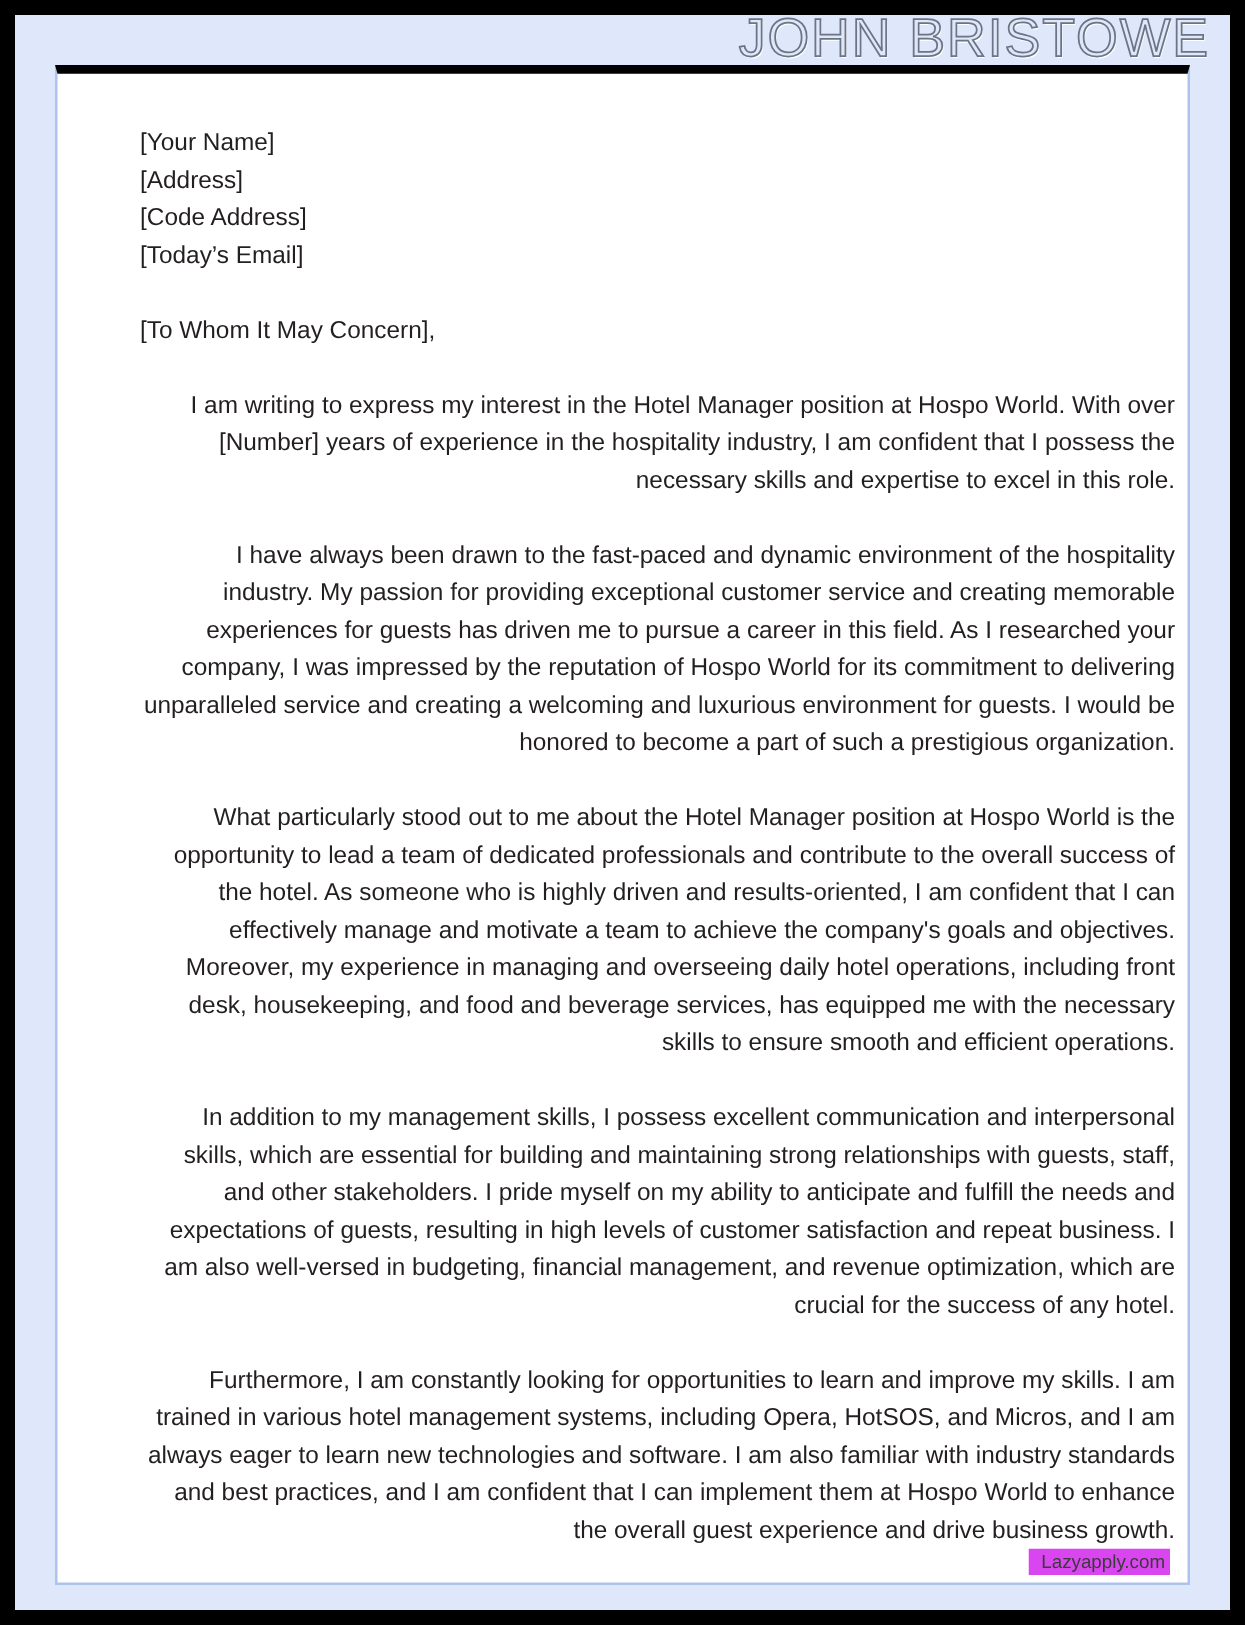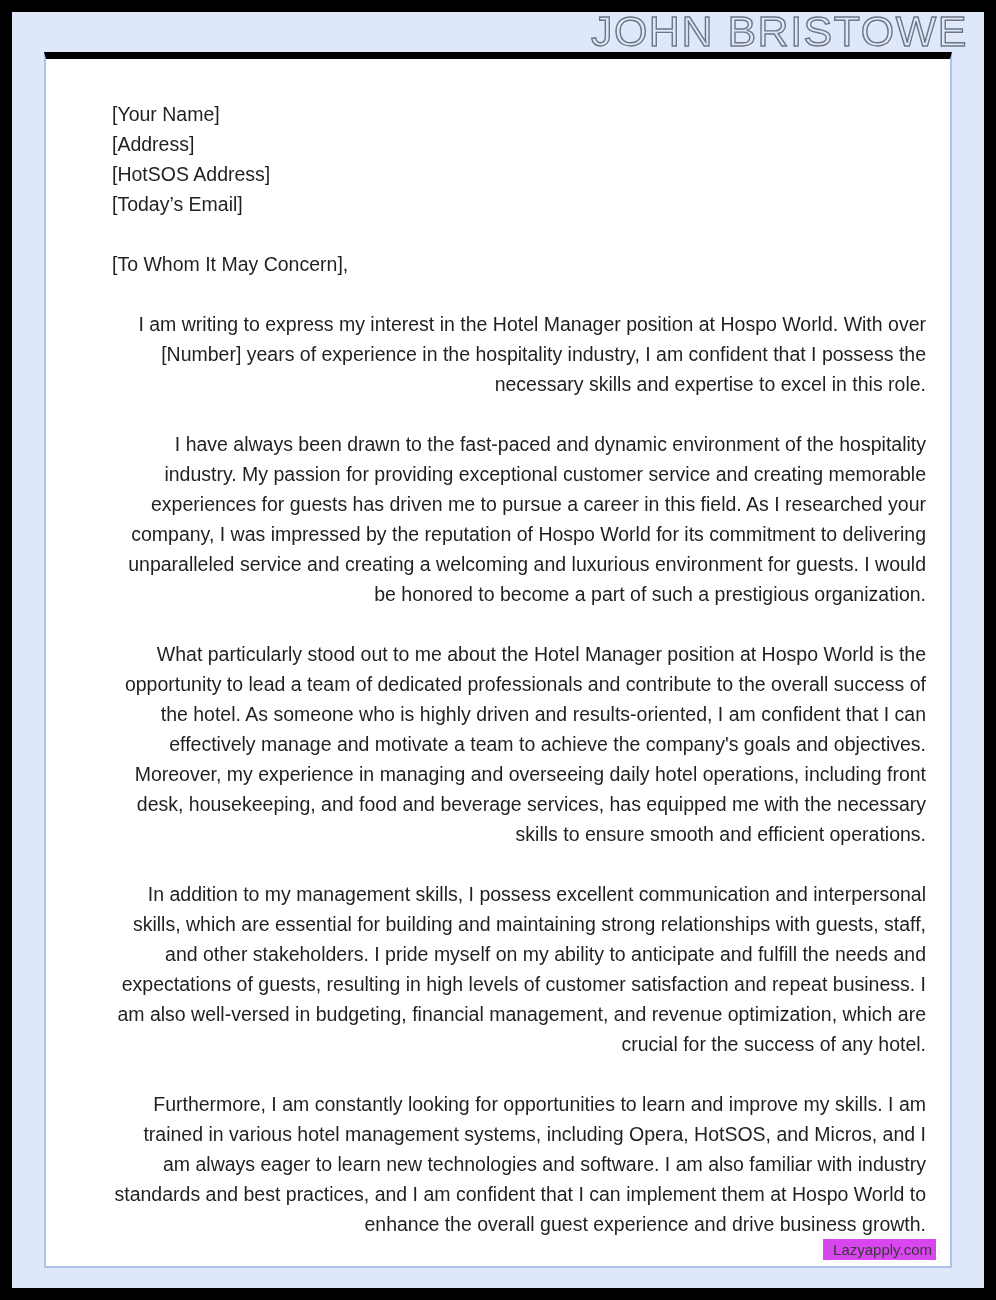--- a/index.html
+++ b/index.html
@@ -62,21 +62,21 @@
     border-bottom: 2px solid #aec2ee;
     box-sizing: border-box;
     overflow: hidden;
   }
 
   .page-inner {
     position: absolute;
     left: 0;
     top: 0;
     width: 904px;
-    padding: 40px 24px 0 66px;
+    padding: 40px 10px 0 66px;
     box-sizing: border-box;
   }
 
   .letter-text {
     font-family: "Liberation Sans", sans-serif;
     font-size: 19.5px;
     line-height: 30px;
     color: #231f20;
     font-weight: 400;
   }
@@ -122,21 +122,21 @@
     <div class="header-name">JOHN BRISTOWE</div>
   </div>
 
   <div class="page">
     <div class="page-inner">
       <div class="letter-text">
 
         <div>
           <span class="addr-line">[Your Name]</span>
           <span class="addr-line">[Address]</span>
-          <span class="addr-line">[HotSOS Address]</span>
+          <span class="addr-line">[Code Address]</span>
           <span class="addr-line">[Today’s Email]</span>
         </div>
 
         <div class="block-gap"></div>
 
         <span class="salutation">[To Whom It May Concern],</span>
 
         <div class="block-gap"></div>
 
         <p class="para">I am writing to express my interest in the Hotel Manager position at Hospo World. With over [Number] years of experience in the hospitality industry, I am confident that I possess the necessary skills and expertise to excel in this role.</p>

